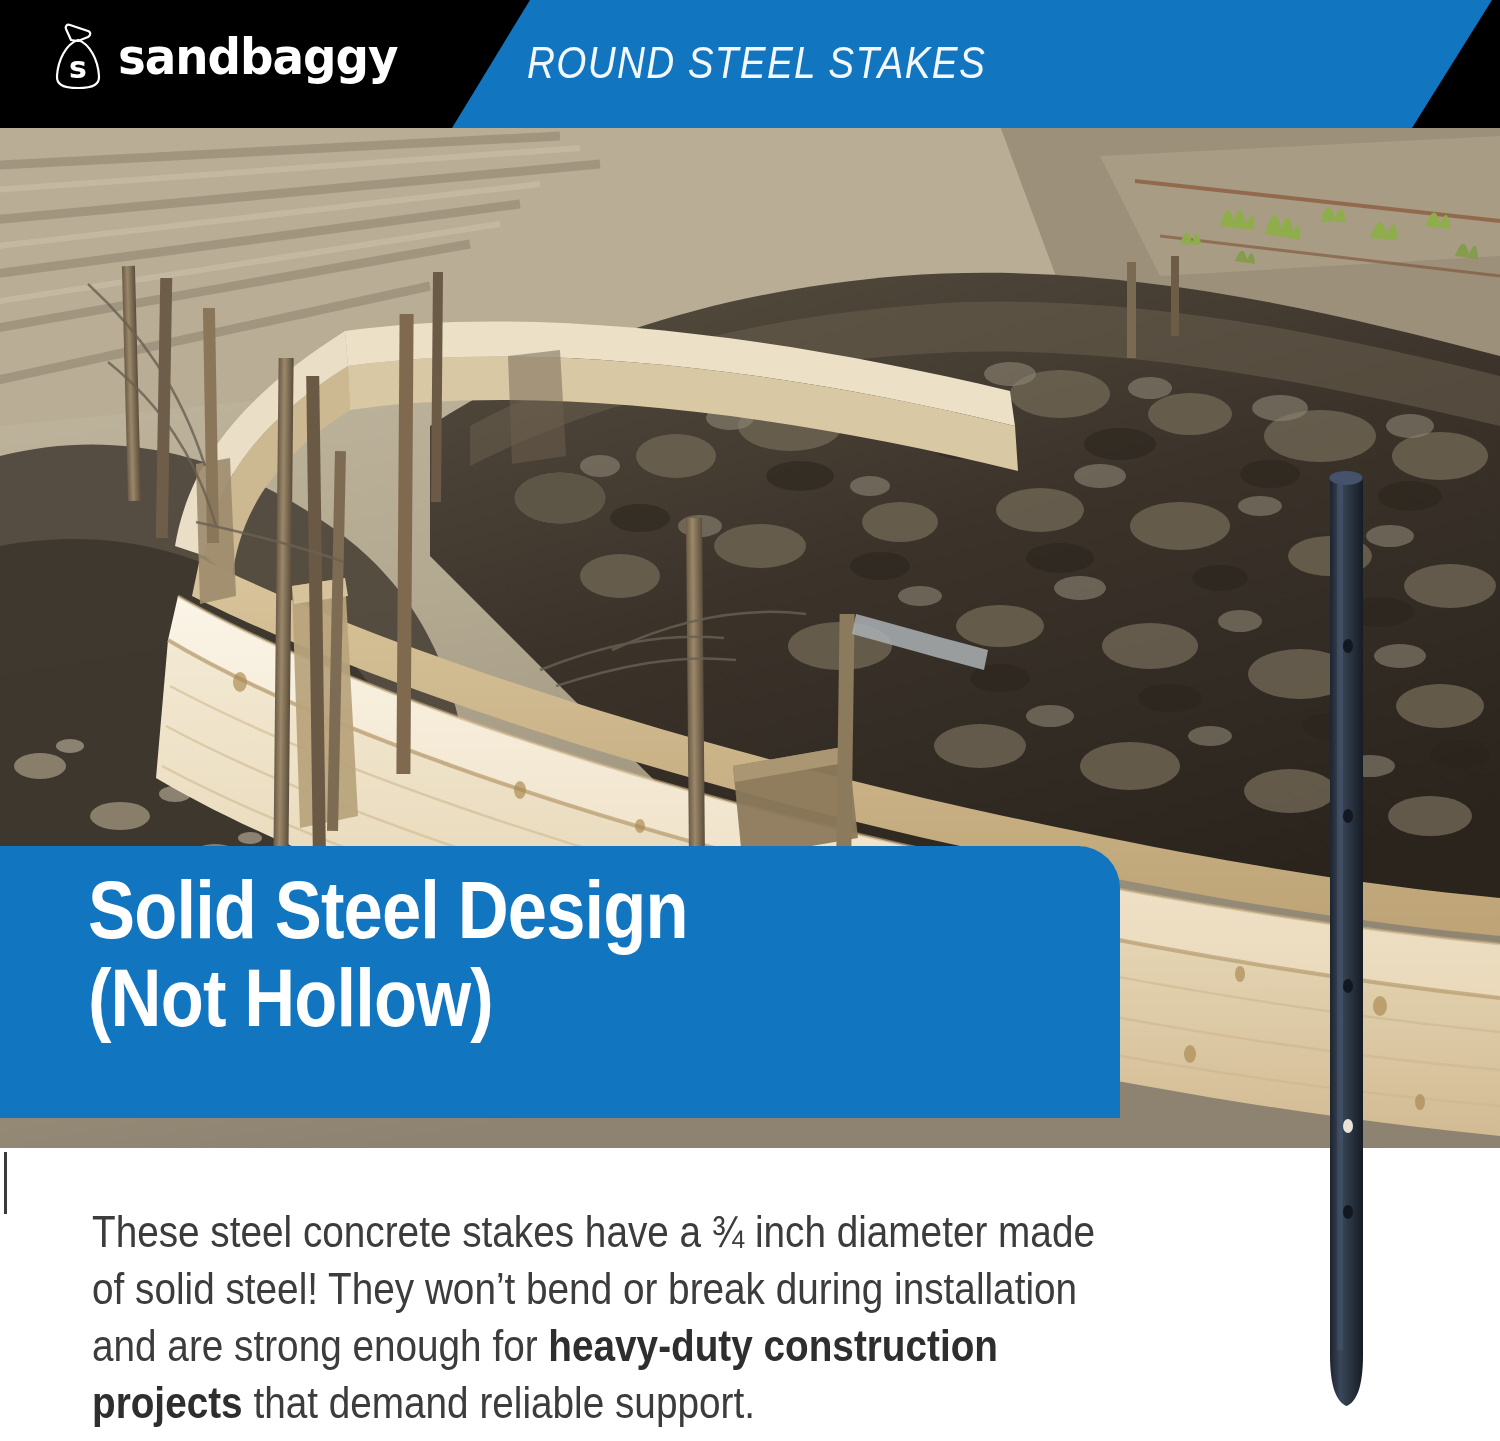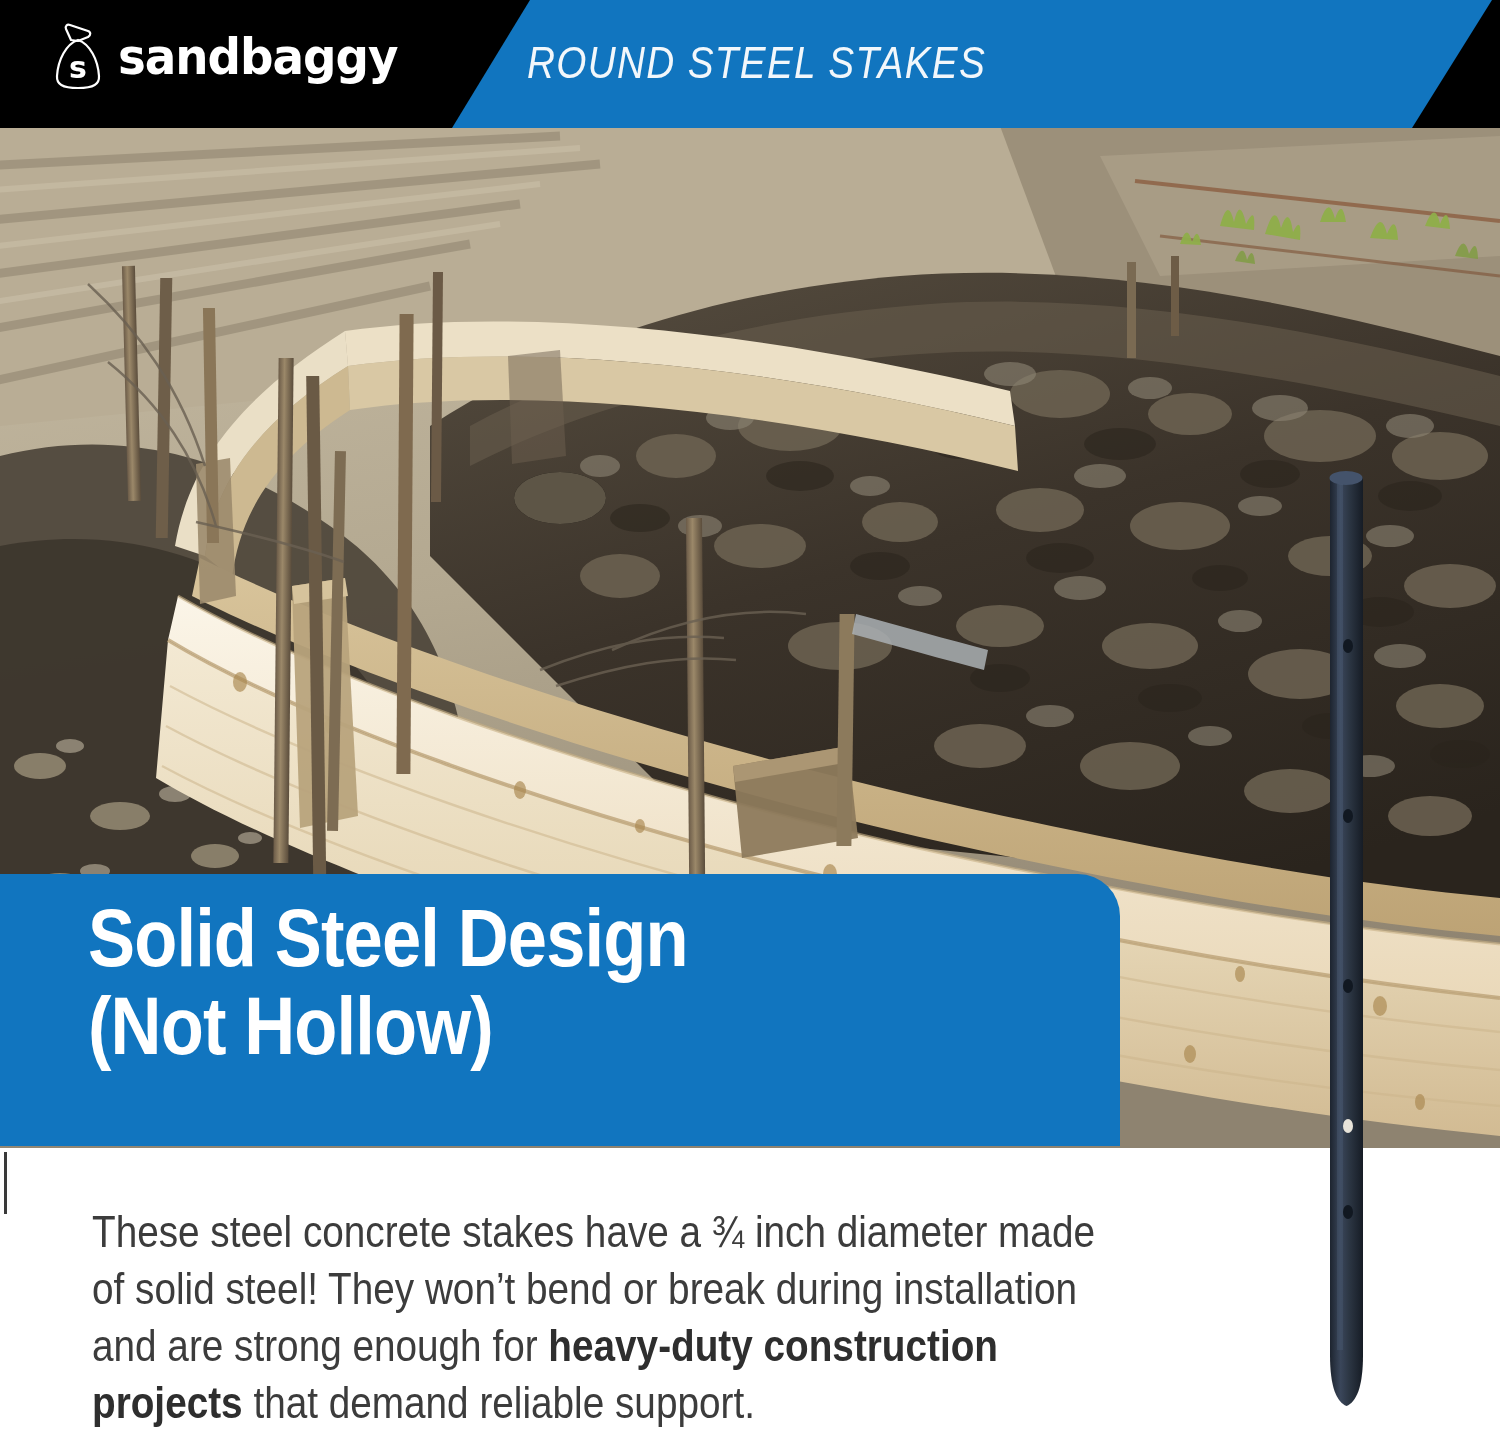--- a/index.html
+++ b/index.html
@@ -38,21 +38,21 @@
 
   
   .photo {
     position:absolute; left:0; top:126px; width:1500px; height:1022px;
     overflow:hidden; z-index:5;
   }
   .photo svg { display:block; width:1500px; height:1022px; }
 
   
   .headline-panel {
-    position:absolute; left:0; top:874px; width:1120px; height:272px;
+    position:absolute; left:0; top:846px; width:1120px; height:272px;
     background:#1175bf; border-top-right-radius:42px; z-index:20;
   }
   .headline-text {
     position:absolute; left:88px; top:20px; width:1010px;
     color:#ffffff; font-family:"Liberation Sans", sans-serif;
     font-weight:bold; font-size:82px; line-height:88px;
     letter-spacing:-1px;
     transform:scaleX(0.86); transform-origin:left top;
   }
   .headline-text .hl-line { display:block; white-space:nowrap; }

